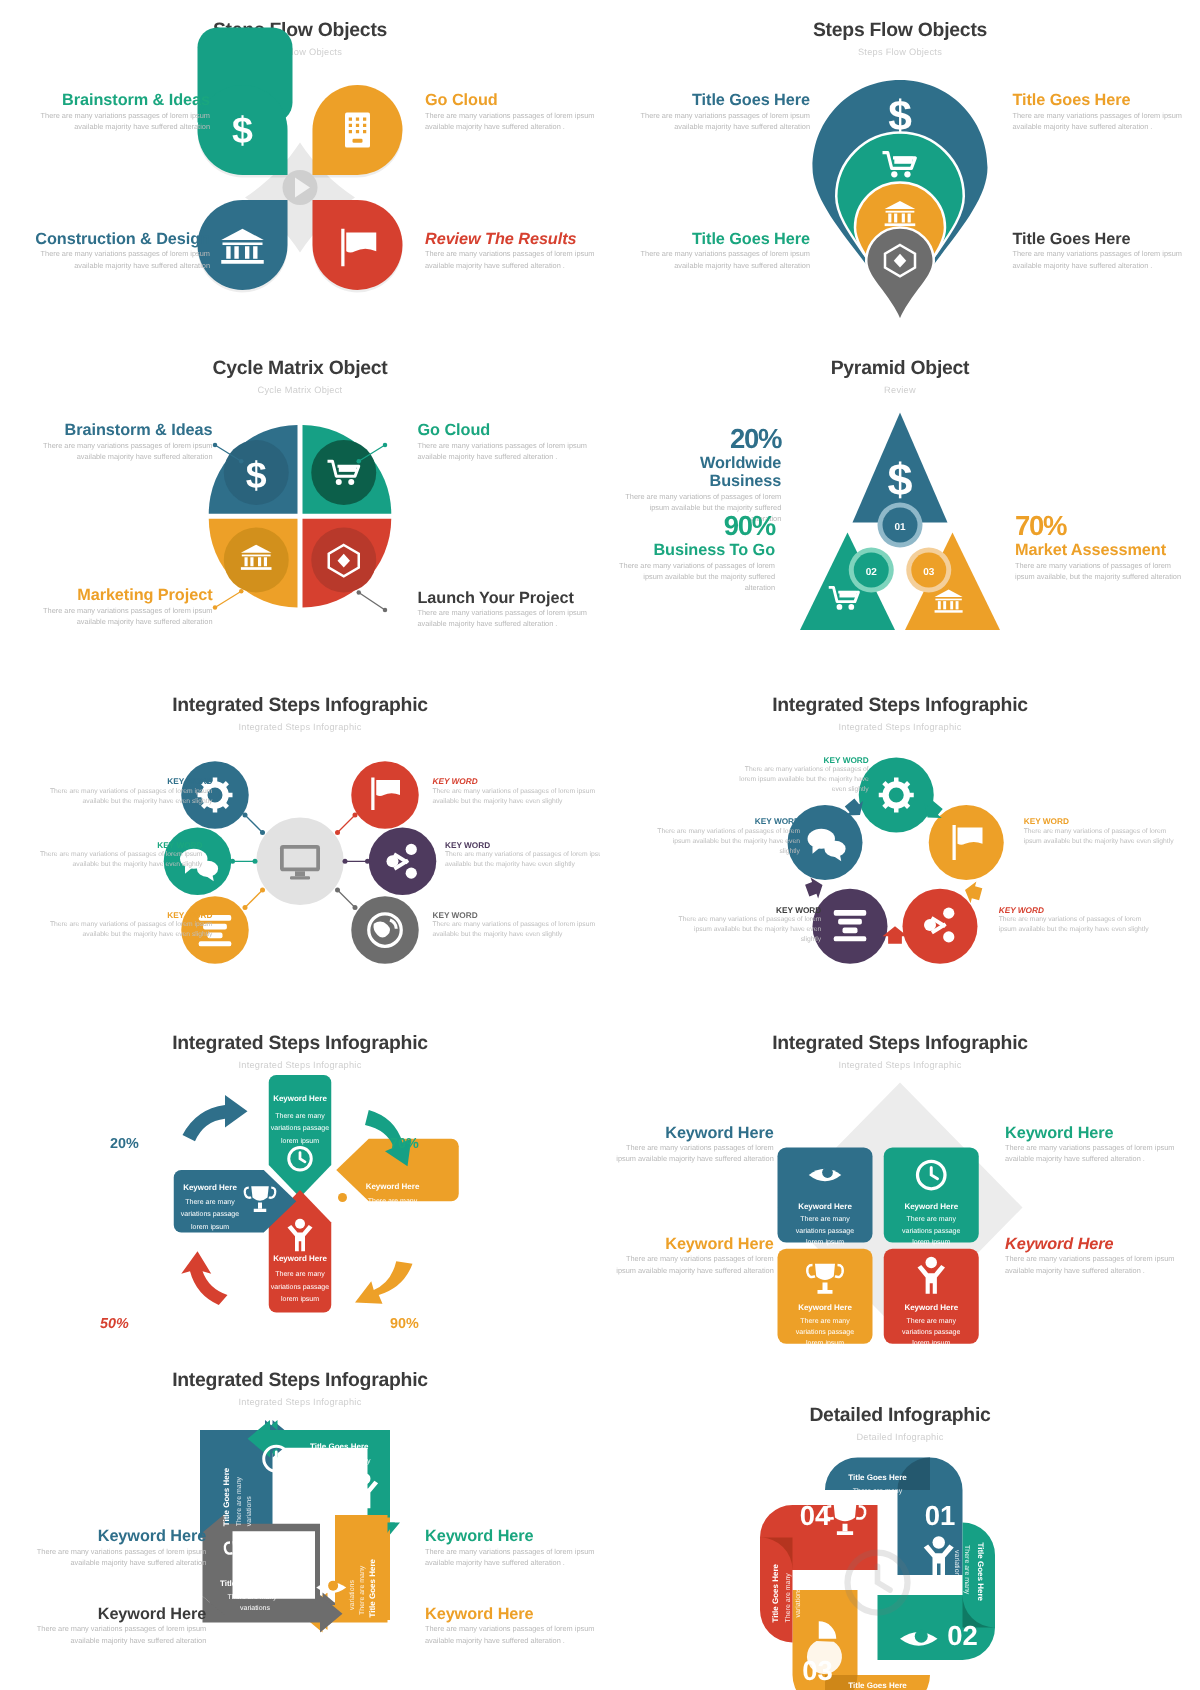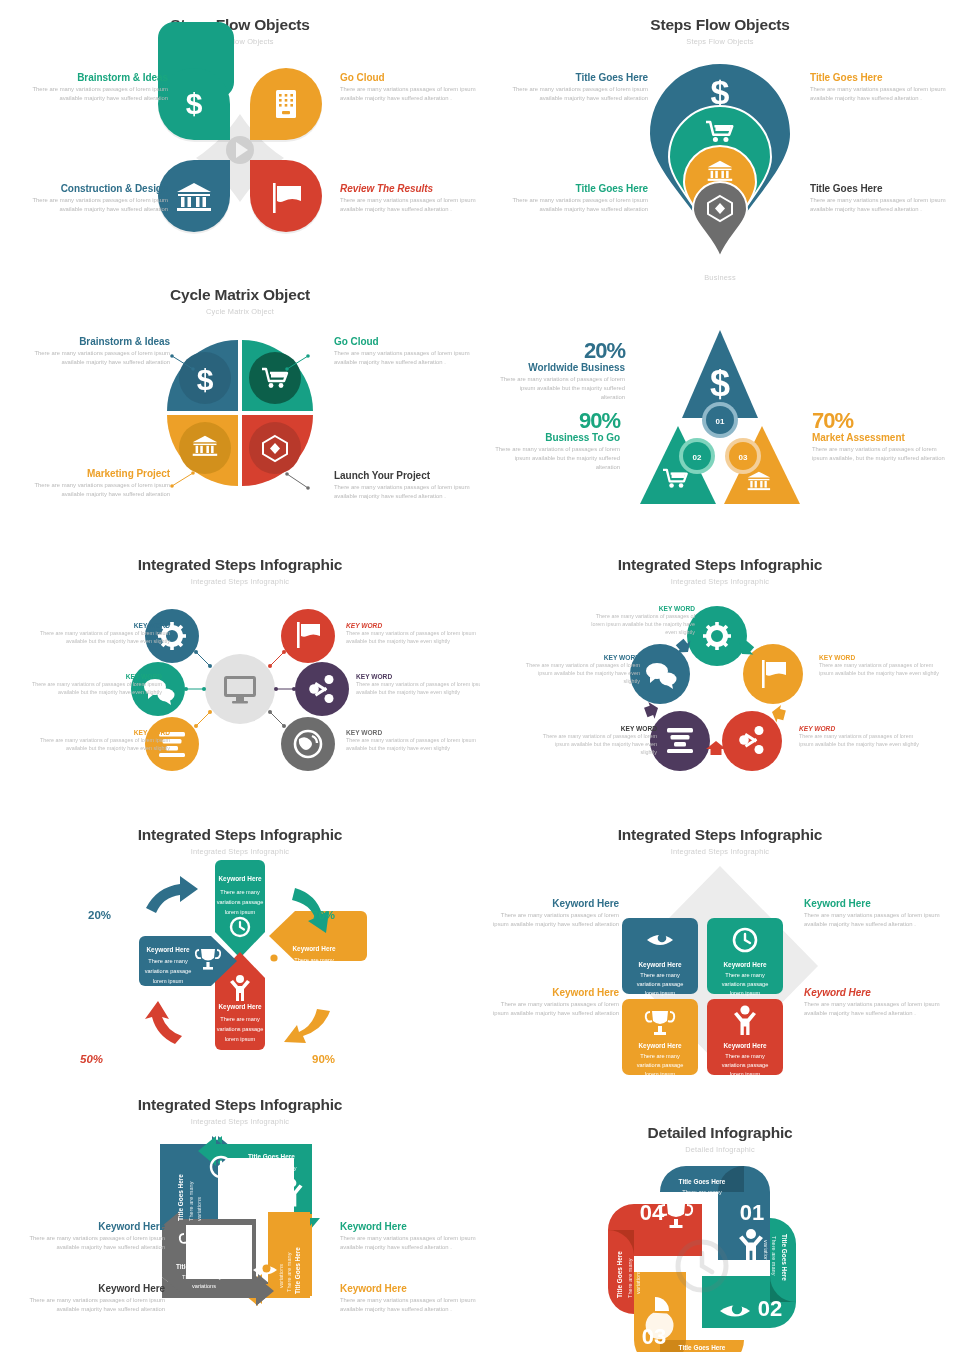--- a/index.html
+++ b/index.html
@@ -15,21 +15,21 @@
 
   .p-title {
     text-align: center; font-weight: bold; font-size: 15.5px;
     color: #3b3b3b; letter-spacing: -0.2px; padding-top: 16px;
   }
   .p-sub {
     text-align: center; font-size: 7.4px; color: #cfcfcf;
     letter-spacing: 0.2px; margin-top: 3px;
   }
 
-  .txt-h { font-weight: bold; font-size: 10px; letter-spacing: -0.05px; }
+  .txt-h { font-weight: bold; font-size: 13px; letter-spacing: -0.05px; }
   .txt-b { font-size: 5.9px; color: #b9b9b9; line-height: 1.5; margin-top: 2px; }
   .ta-r { text-align: right; }
   .ta-l { text-align: left; margin-left: 16px; }
 
   .blk { position: absolute; width: 150px; }
 
   .c-teal { color: #1aa67f; } .c-orange { color: #eda028; }
   .c-blue { color: #2f6f8a; } .c-red { color: #d6402f; font-style: italic; }
   .c-grey { color: #6d6d6d; } .c-purple { color: #4e3a5e; }
   .c-dark { color: #3b3b3b; }
@@ -245,21 +245,22 @@
     <div class="txt-h c-orange">Marketing Project</div>
     <div class="txt-b">There are many variations passages of lorem ipsum available  majority have suffered alteration</div>
   </div>
   <div class="blk ta-l" style="left:318px;top:200px">
     <div class="txt-h c-dark">Launch Your Project</div>
     <div class="txt-b">There are many variations passages of lorem ipsum available  majority have suffered alteration .</div>
   </div>
 </div>
 
 <div class="panel" style="left:480px;top:270px">
-  <div class="p-sub">Business</div>
+  <div class="p-title">Pyramid Object</div>
+  <div class="p-sub">Review</div>
 
   <svg style="position:absolute;left:145px;top:58px" width="190" height="180" viewBox="0 0 190 180">
     <path d="M95 2 L133 90 L57 90 Z" fill="#2f6f8a"></path>
     <path d="M53 98 L91 176 L15 176 Z" fill="#16a085"></path>
     <path d="M137 98 L175 176 L99 176 Z" fill="#eda028"></path>
     <text x="95" y="68" text-anchor="middle" font-size="36" font-weight="bold" fill="#fff" font-family="Liberation Sans, sans-serif">$</text>
     <g fill="#fff" transform="translate(38,140) scale(0.95)">
       <path d="M0 2 h4 l3 12 h15 l3 -8 h-17" fill="none" stroke="#fff" stroke-width="2.4" stroke-linejoin="round"></path>
       <rect x="9" y="5" width="14" height="5.5" fill="#fff"></rect>
       <circle cx="9" cy="18.5" r="2.4"></circle>

